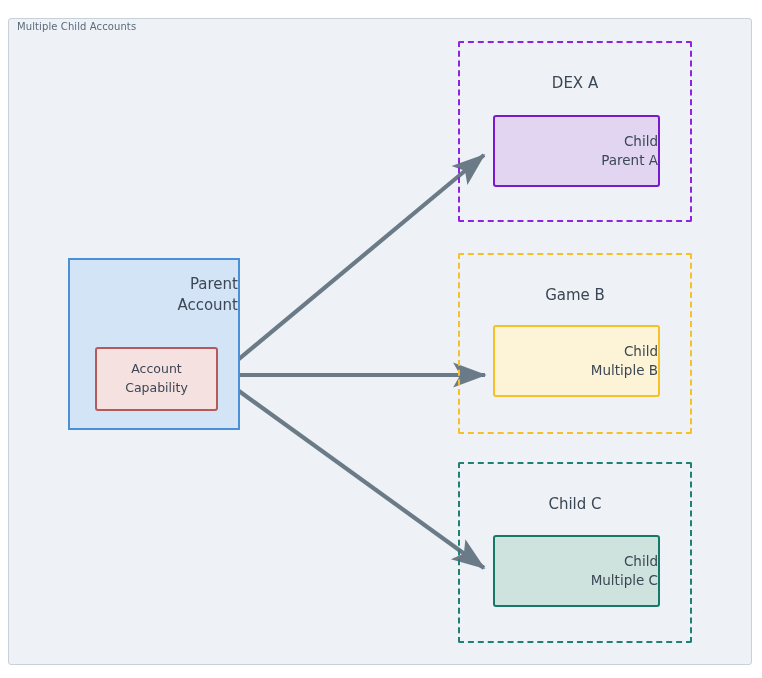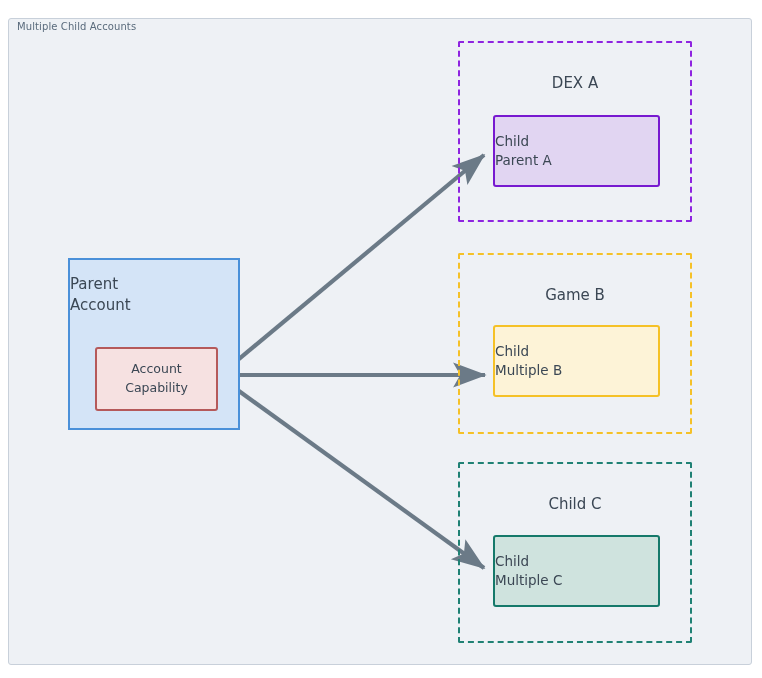--- a/index.html
+++ b/index.html
@@ -47,21 +47,21 @@
     height: 678px;
     pointer-events: none;
   }
 
   
   .node {
     position: absolute;
     box-sizing: border-box;
     display: flex;
     flex-direction: column;
-    align-items: flex-start;
+    align-items: flex-end;
     justify-content: center;
     text-align: center;
     line-height: 1.42;
     color: #3b4754;
   }
 
   
   #parent-account {
     left: 68px;
     top: 258px;

